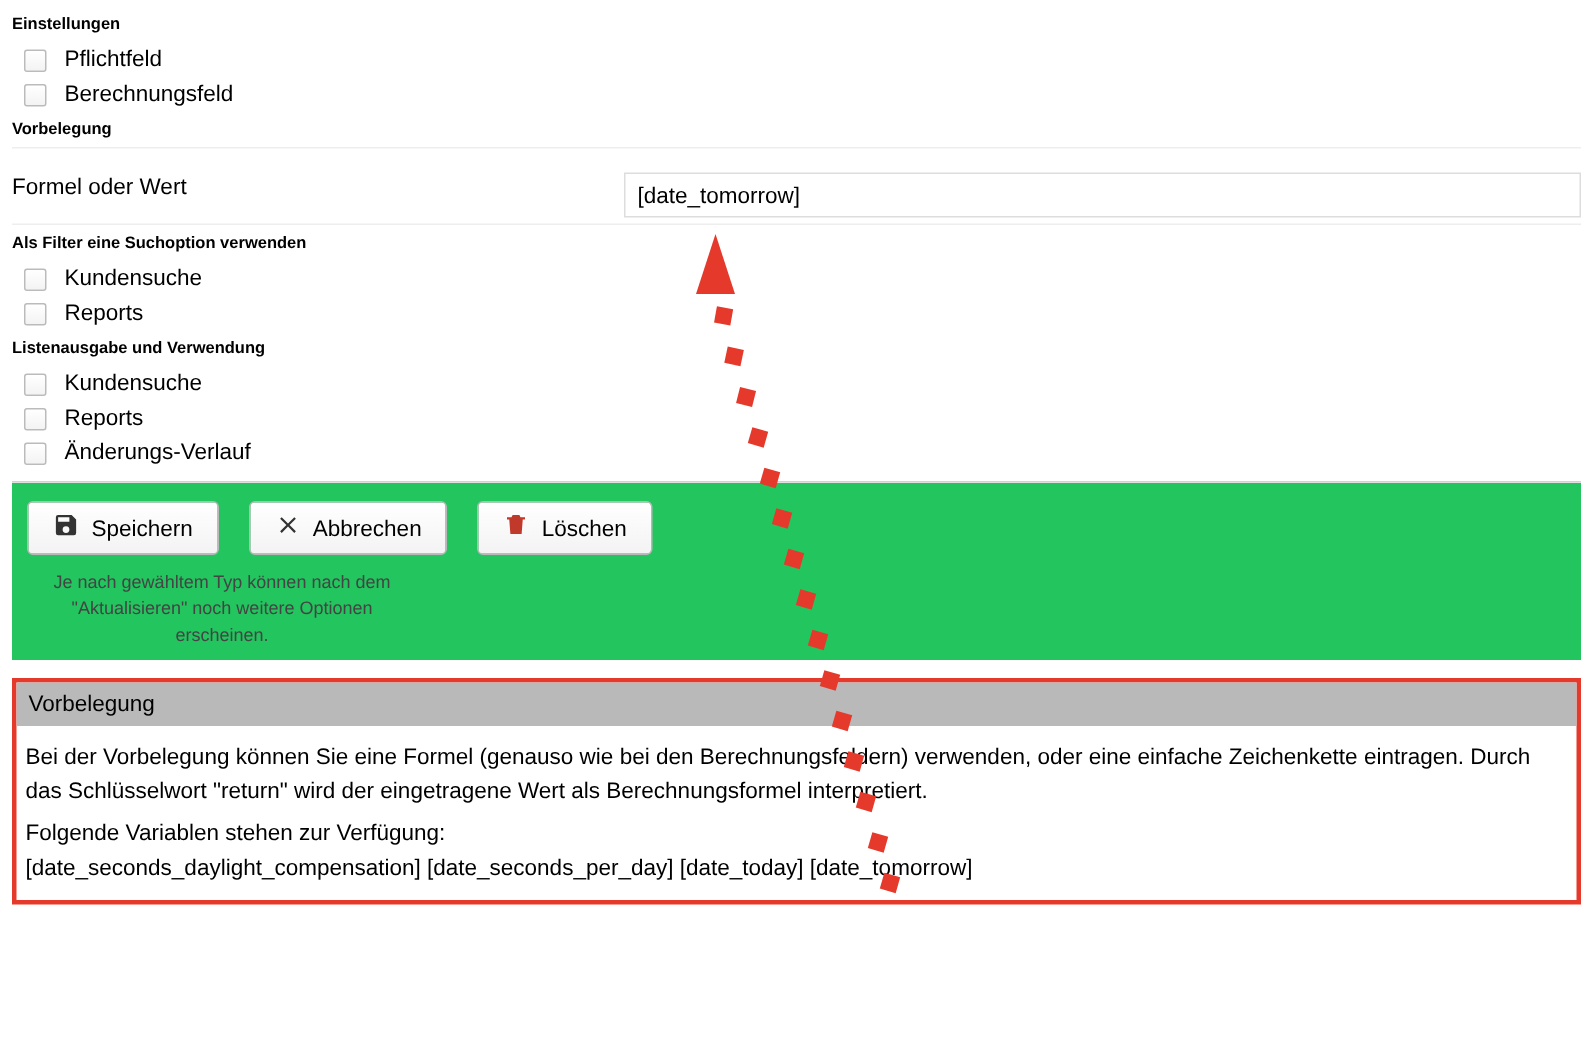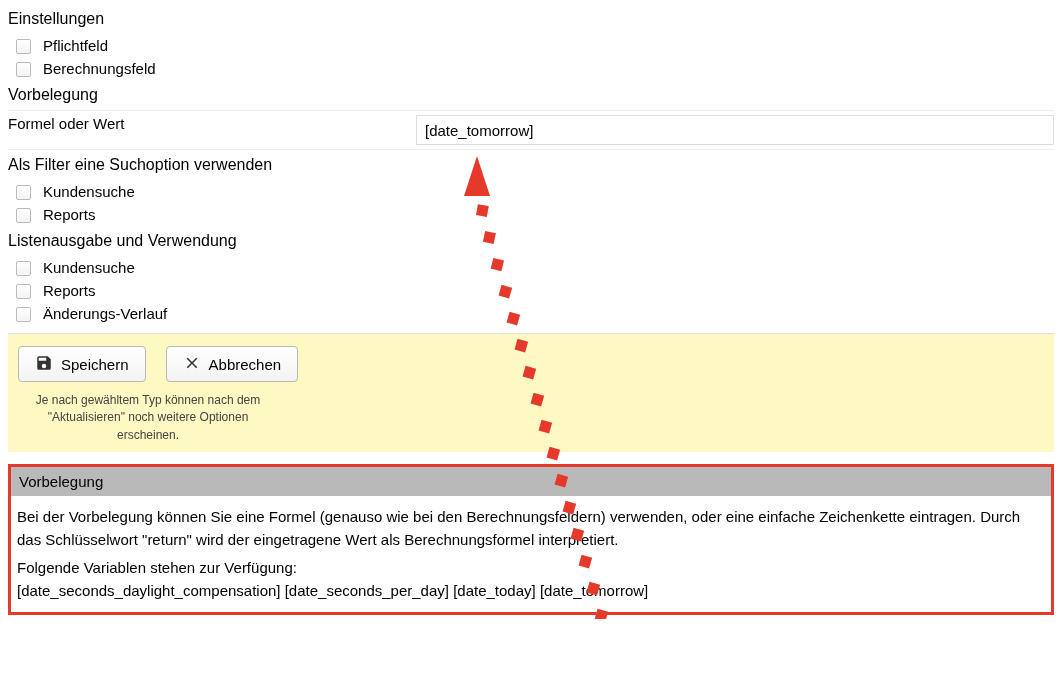--- a/index.html
+++ b/index.html
@@ -7,22 +7,22 @@
     margin: 0;
     padding: 4px 8px;
     font-family: Arial, Helvetica, sans-serif;
     font-size: 14px;
     color: #000;
     background: #fff;
     width: 1062px;
     position: relative;
   }
   h3.section-heading {
-    font-size: 16px;
-    font-weight: normal;
+    font-size: 11px;
+    font-weight: bold;
     margin: 6px 0 6px 0;
   }
   .check-row {
     display: flex;
     align-items: flex-end;
     padding: 3px 0 3px 8px;
   }
   .checkbox {
     width: 15px;
     height: 15px;
@@ -33,38 +33,39 @@
     flex: 0 0 auto;
   }
   .check-label { font-size: 15px; }
   hr.sep {
     border: none;
     border-top: 1px solid #eee;
     margin: 2px 0;
   }
   .field-row {
     display: flex;
-    align-items: flex-start;
+    align-items: center;
     margin: 4px 0;
   }
   .field-label {
     width: 408px;
     font-size: 15px;
     padding-left: 0;
   }
   .text-input {
     flex: 1;
     height: 30px;
     border: 1px solid #ddd;
     padding: 4px 8px;
     font-size: 15px;
     font-family: inherit;
+    margin-top: 12px;
   }
   .button-bar {
-    background: #fef9c3;
+    background: #22c55e;
     border-top: 1px solid #e0e0e0;
     padding: 12px 10px 8px 10px;
     margin-top: 8px;
   }
   .button-row { display: flex; gap: 20px; }
   .btn {
     display: inline-flex;
     align-items: center;
     gap: 8px;
     background: linear-gradient(#fff,#f3f3f3);
@@ -163,20 +164,28 @@
       <span>Speichern</span>
     </button>
     <button class="btn">
       <span>
         <svg viewBox="0 0 24 24">
             <path fill="#333" d="M19 6.4 17.6 5 12 10.6 6.4 5 5 6.4 10.6 12 5 17.6 6.4 19 12 13.4 17.6 19 19 17.6 13.4 12z"></path>
           </svg>
       </span>
       <span>Abbrechen</span>
     </button>
+    <button class="btn">
+      <span>
+        <svg viewBox="0 0 24 24">
+            <path fill="#c0392b" d="M6 7h12l-1 13H7L6 7zm3-4h6l1 2h4v2H4V5h4l1-2z"></path>
+          </svg>
+      </span>
+      <span>Löschen</span>
+    </button>
   </div>
   <div class="hint">Je nach gewähltem Typ können nach dem "Aktualisieren" noch weitere Optionen erscheinen.</div>
 </div>
 
 <div class="highlight-box">
   <div class="highlight-header">Vorbelegung</div>
   <div class="highlight-body">
     <p>Bei der Vorbelegung können Sie eine Formel (genauso wie bei den Berechnungsfeldern) verwenden, oder eine einfache Zeichenkette eintragen. Durch das Schlüsselwort "return" wird der eingetragene Wert als Berechnungsformel interpretiert.</p>
     <p>
       <span>Folgende Variablen stehen zur Verfügung:</span><br>

